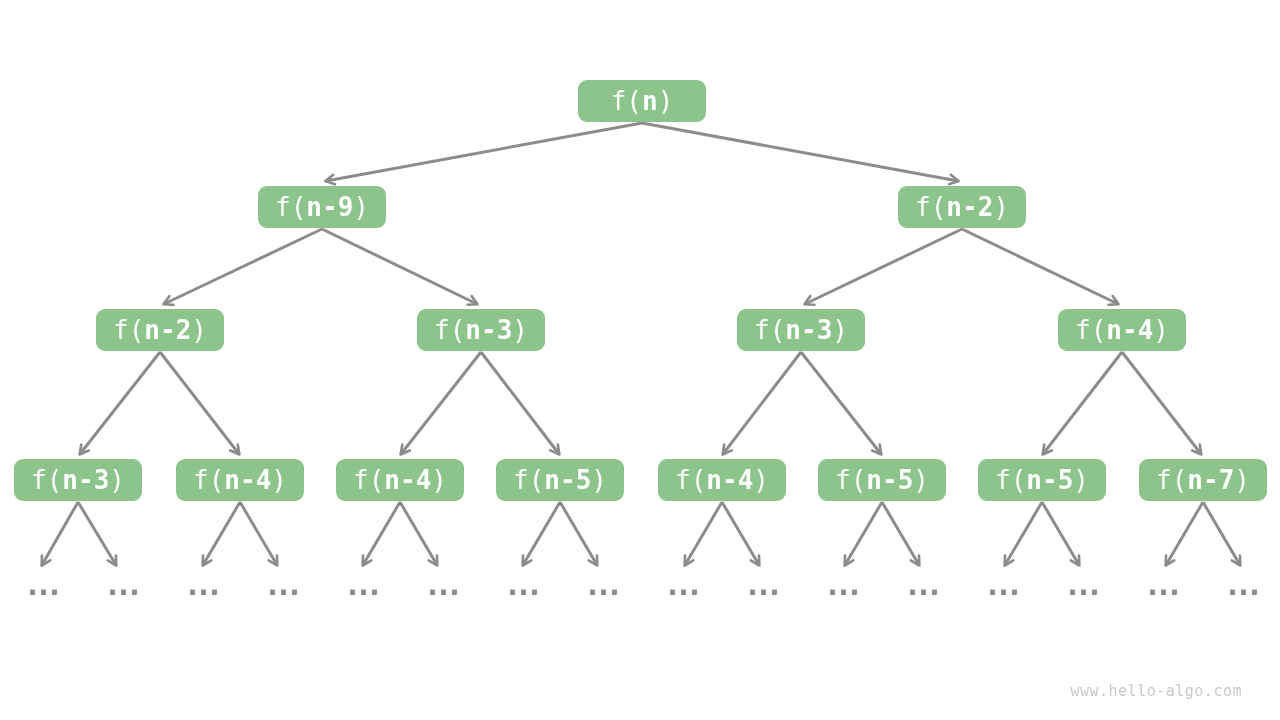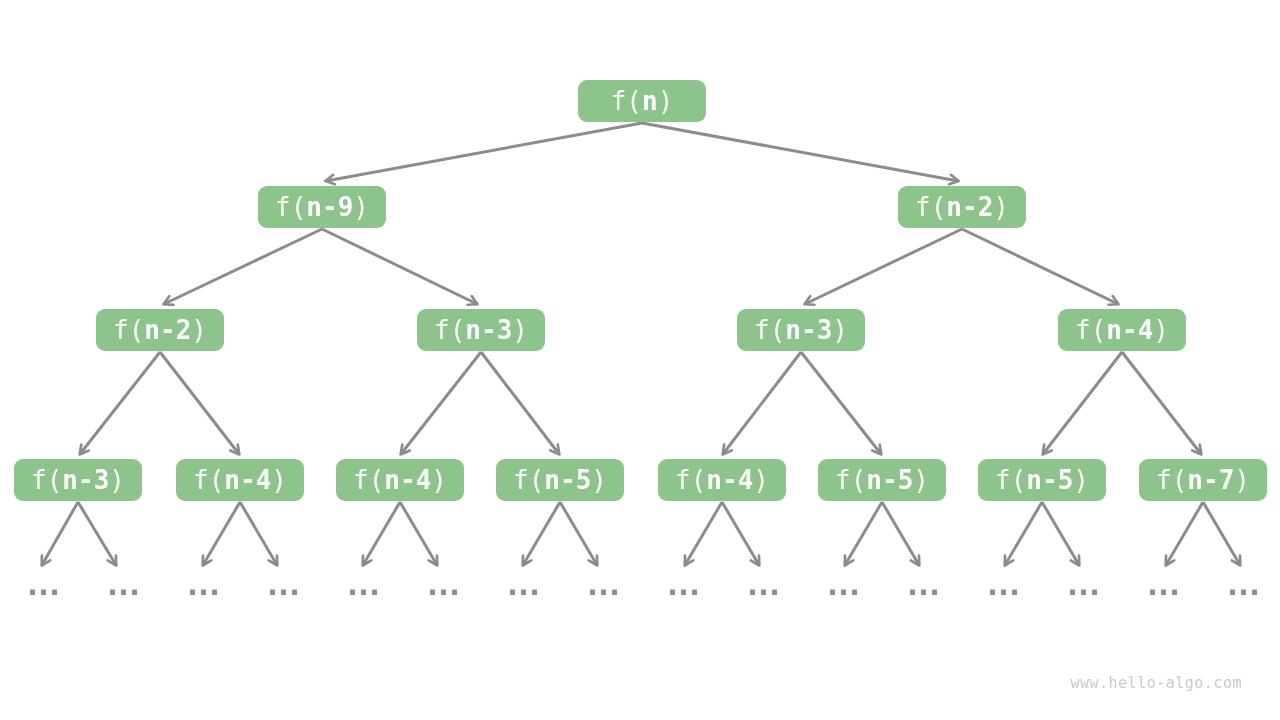--- a/index.html
+++ b/index.html
@@ -43,21 +43,21 @@
     font-size: 30px;
     font-weight: 700;
     letter-spacing: -7px;
     line-height: 1;
     transform: translateX(-50%);
     white-space: nowrap;
   }
   #watermark {
     position: absolute;
     right: 38px;
-    bottom: 28px;
+    bottom: 20px;
     color: #C9C9C9;
     font-size: 15px;
     letter-spacing: 0.5px;
   }
 </style>
 </head>
 <body>
 
 <div id="stage">
 

